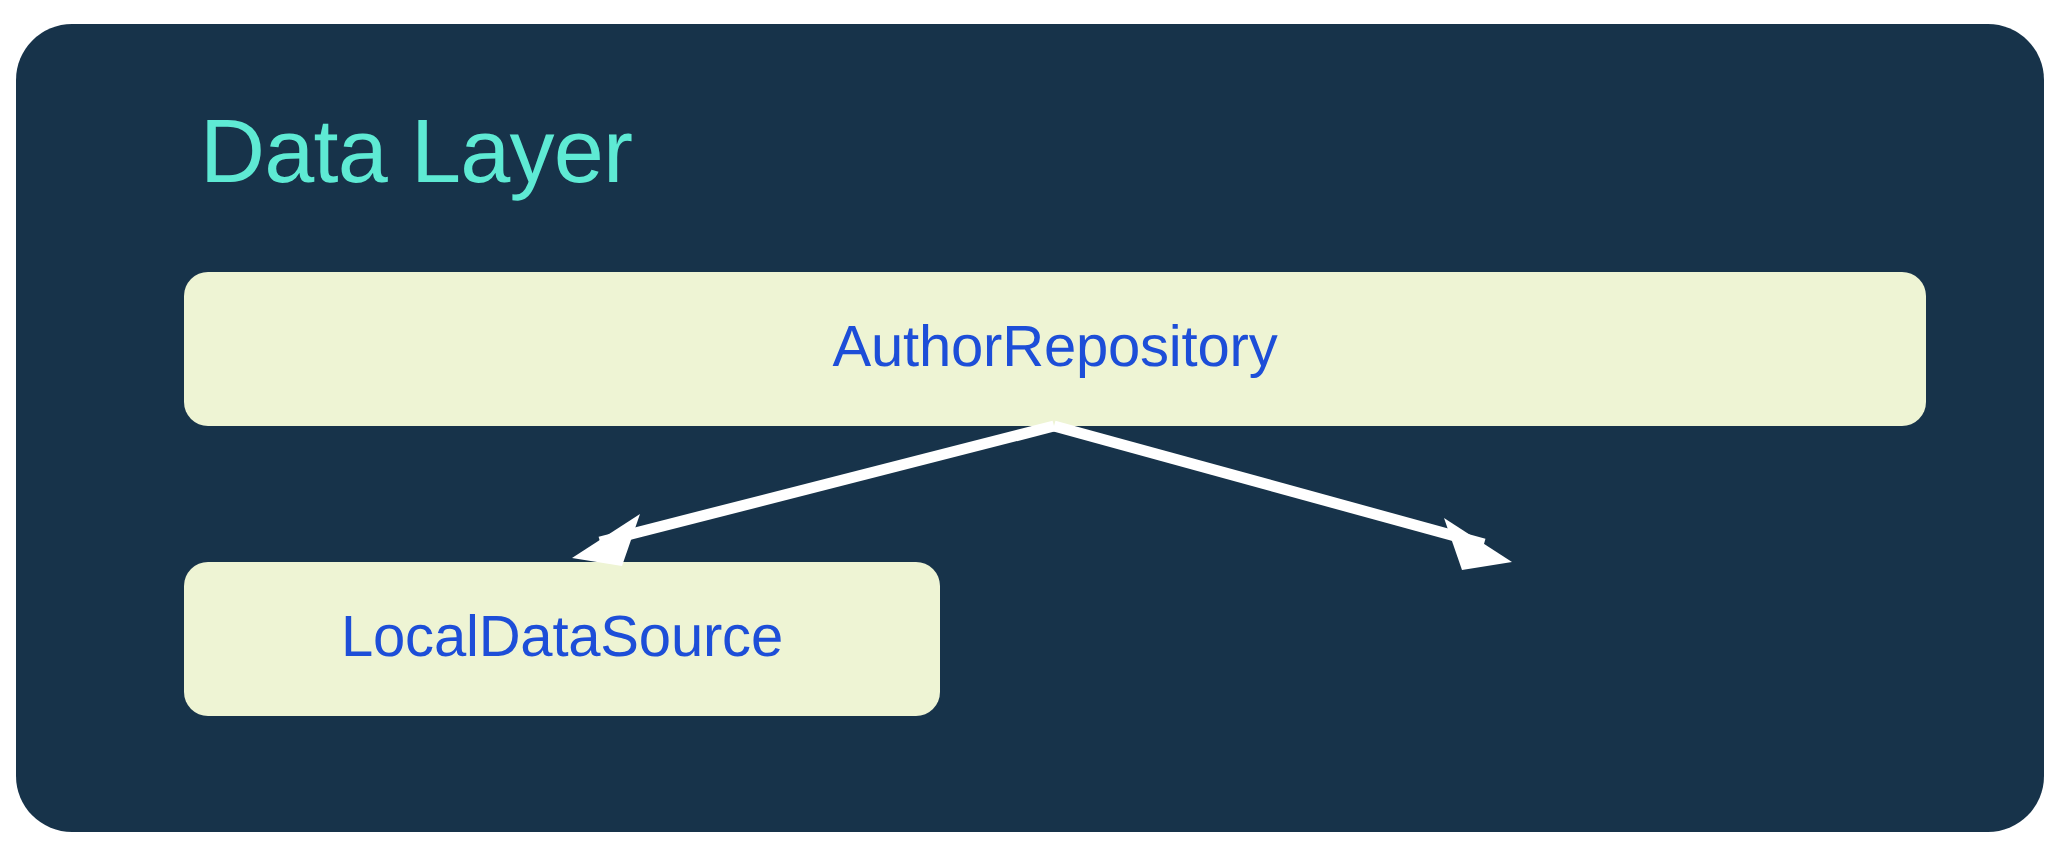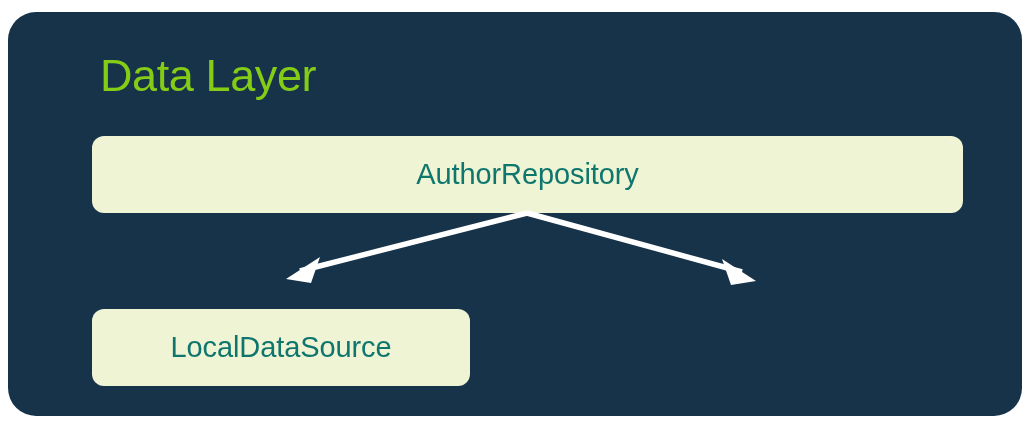--- a/index.html
+++ b/index.html
@@ -36,54 +36,53 @@
 
   
   .layer-title {
     position: absolute;
     left: 92px;
     top: 38px;
     font-size: 45px;
     line-height: 52px;
     font-weight: 300;
     letter-spacing: -0.4px;
-    color: #84cc16;
+    color: #5eead4;
     white-space: nowrap;
   }
 
   
   .node {
     position: absolute;
     background: #eef4d4;
     border-radius: 12px;
     display: flex;
     align-items: center;
     justify-content: center;
     box-sizing: border-box;
   }
   .node-label {
     font-size: 29px;
     font-weight: 400;
     letter-spacing: -0.1px;
-    color: #0f766e;
+    color: #1d4ed8;
     white-space: nowrap;
   }
 
   .node-repository {
     left: 92px;
     top: 136px;
     width: 871px;
     height: 77px;
   }
   .node-local {
     left: 92px;
     top: 281px;
     width: 378px;
     height: 77px;
-    margin-top: 28px;
   }
   .node-network {
     left: 528px;
     top: 281px;
     width: 435px;
     height: 77px;
   }
 
   
   .connectors {

